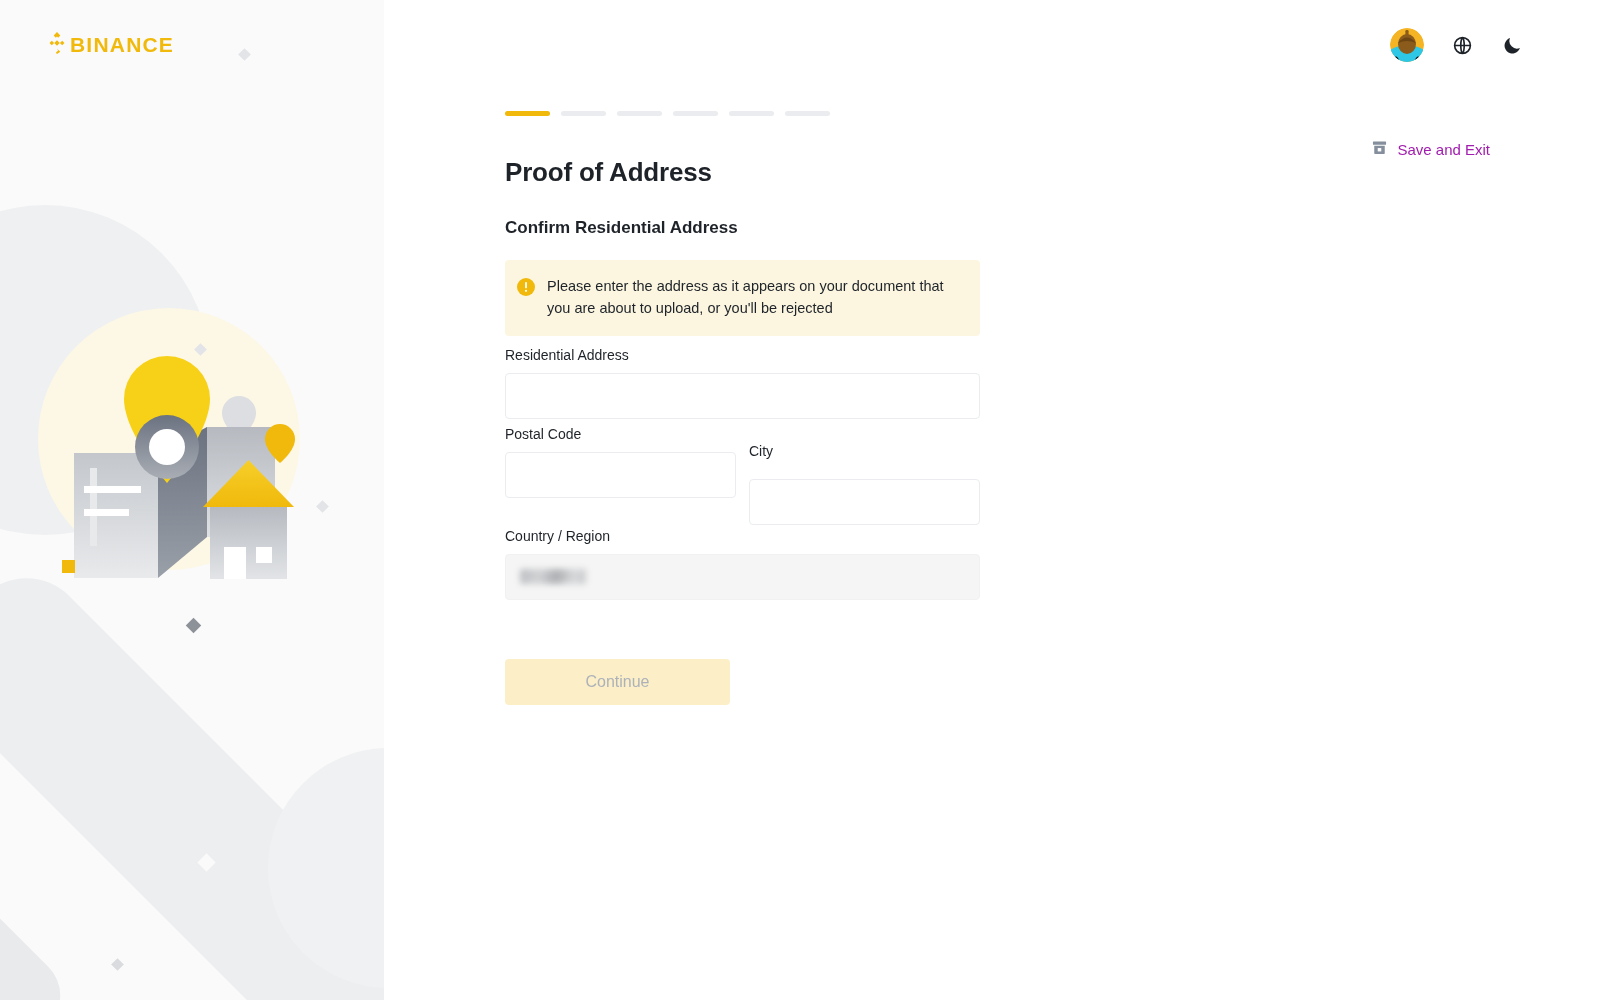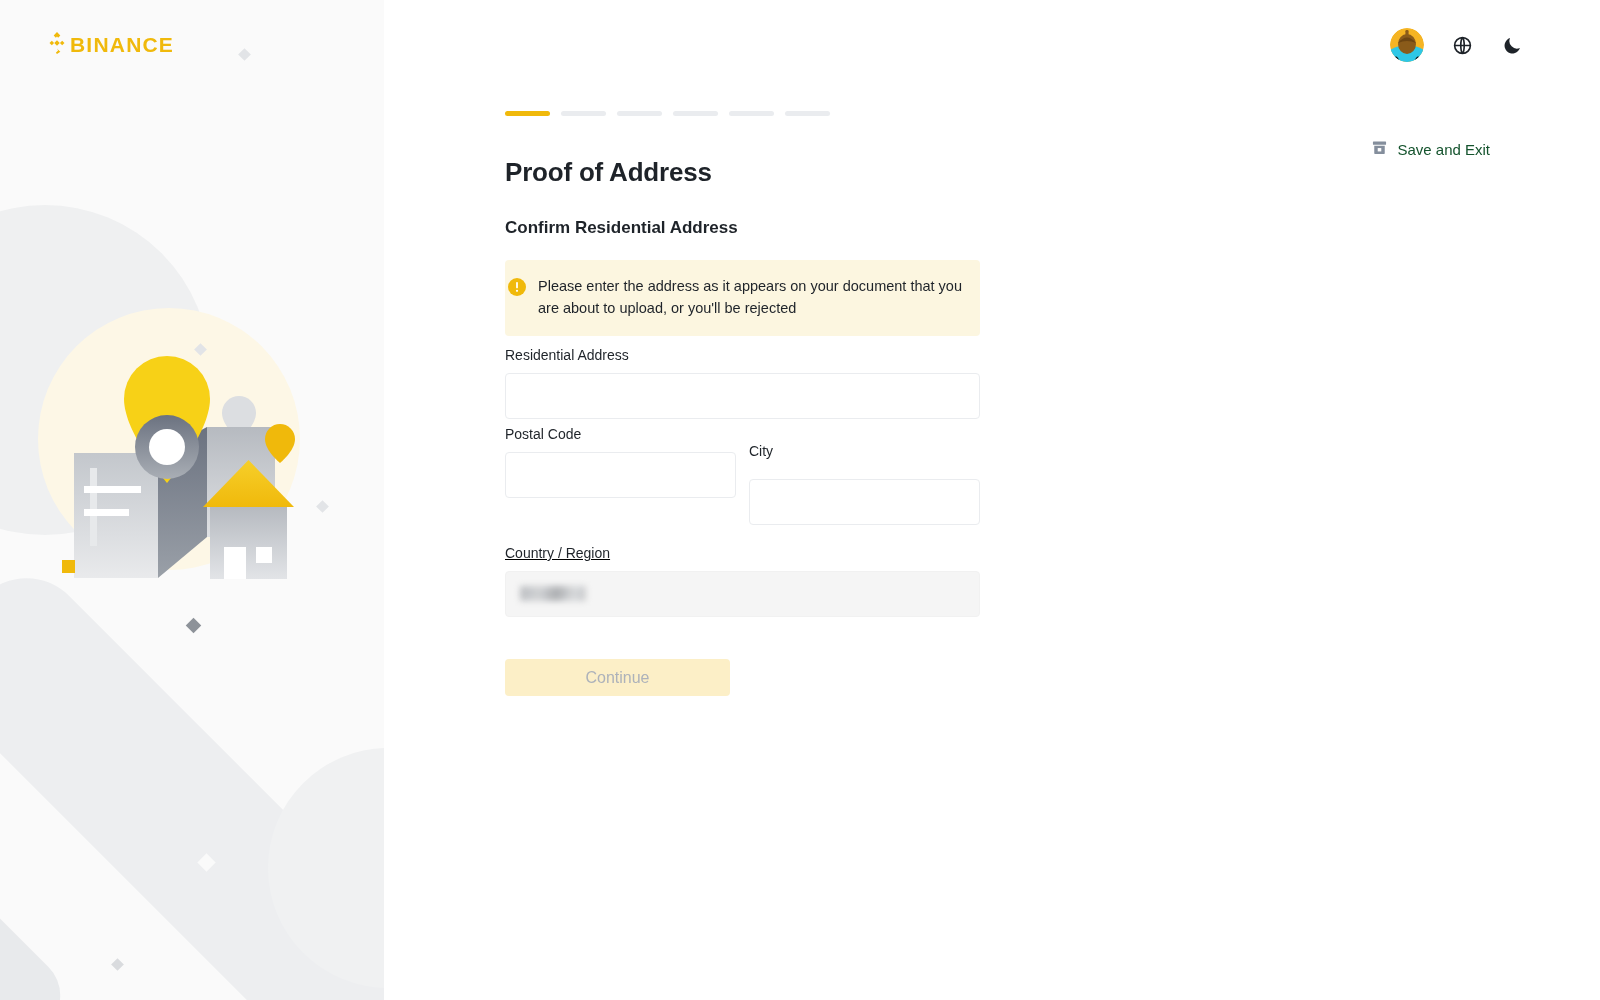--- a/index.html
+++ b/index.html
@@ -86,21 +86,21 @@
     width: 24px; height: 24px; display: flex;
     align-items: center; justify-content: center; cursor: pointer;
   }
 
   .save-exit {
     position: absolute; top: 140px; right: 110px;
     display: flex; align-items: center; gap: 10px;
     cursor: pointer;
   }
   .save-exit-label {
-    font-size: 15px; color: #14532d; font-weight: 400;
+    font-size: 15px; color: #a21caf; font-weight: 400;
   }
 
   .steps {
     position: absolute; left: 121px; top: 111px;
     display: flex; gap: 11px;
   }
   .step { width: 45px; height: 5px; border-radius: 3px; background: #eaecef; }
   .step.active { background: #f0b90b; }
 
   .page-title {
@@ -111,21 +111,21 @@
   .section-subtitle {
     position: absolute; left: 121px; top: 218px;
     font-size: 17px; font-weight: 700; color: #1e2329;
   }
 
   .notice {
     position: absolute; left: 121px; top: 260px;
     width: 475px; min-height: 66px;
     background: #fcf6e0; border-radius: 4px;
     display: flex; align-items: flex-start; gap: 12px;
-    padding: 16px 18px 16px 3px;
+    padding: 16px 18px 16px 12px;
   }
   .notice-icon { flex: 0 0 18px; margin-top: 2px; }
   .notice-text {
     font-size: 14.5px; line-height: 1.5; color: #1e2329;
   }
 
   .field-label {
     font-size: 14px; color: #1e2329; display: block;
   }
   .text-input {
@@ -139,37 +139,37 @@
   .text-input:disabled { background: #f5f5f5; border-color: #f0f0f0; }
 
   .fg-address { position: absolute; left: 121px; top: 347px; width: 475px; }
   .fg-address .field-label { margin-bottom: 10px; }
 
   .fg-postal { position: absolute; left: 121px; top: 426px; width: 231px; }
   .fg-postal .field-label { margin-bottom: 10px; }
   .fg-city { position: absolute; left: 365px; top: 443px; width: 231px; }
   .fg-city .field-label { margin-bottom: 20px; }
 
-  .fg-country { position: absolute; left: 121px; top: 545px; width: 475px; text-decoration: underline; }
+  .fg-country { position: absolute; left: 121px; top: 528px; width: 475px; }
   .fg-country .field-label { margin-bottom: 10px; }
   .country-box {
     position: relative; width: 100%; height: 46px;
     background: #f5f5f5; border: 1px solid #f1f1f1;
     border-radius: 4px; overflow: hidden;
   }
   .redacted {
     position: absolute; left: 14px; top: 14px;
     width: 66px; height: 15px;
     background: linear-gradient(100deg,#b9bbbe 0%, #cfd1d4 30%, #a9abae 55%, #d6d8da 80%, #c6c8cb 100%);
     filter: blur(3.2px); opacity: .95;
   }
 
   .continue-btn {
     position: absolute; left: 121px; top: 659px;
-    width: 225px; height: 37px;
+    width: 225px; height: 46px;
     background: #fcefc7; color: #adb2ba;
     border: none; border-radius: 4px;
     font-size: 16px;
     font-family: "Liberation Sans", "DejaVu Sans", sans-serif;
     cursor: not-allowed;
   }
 </style>
 </head>
 <body>
 

